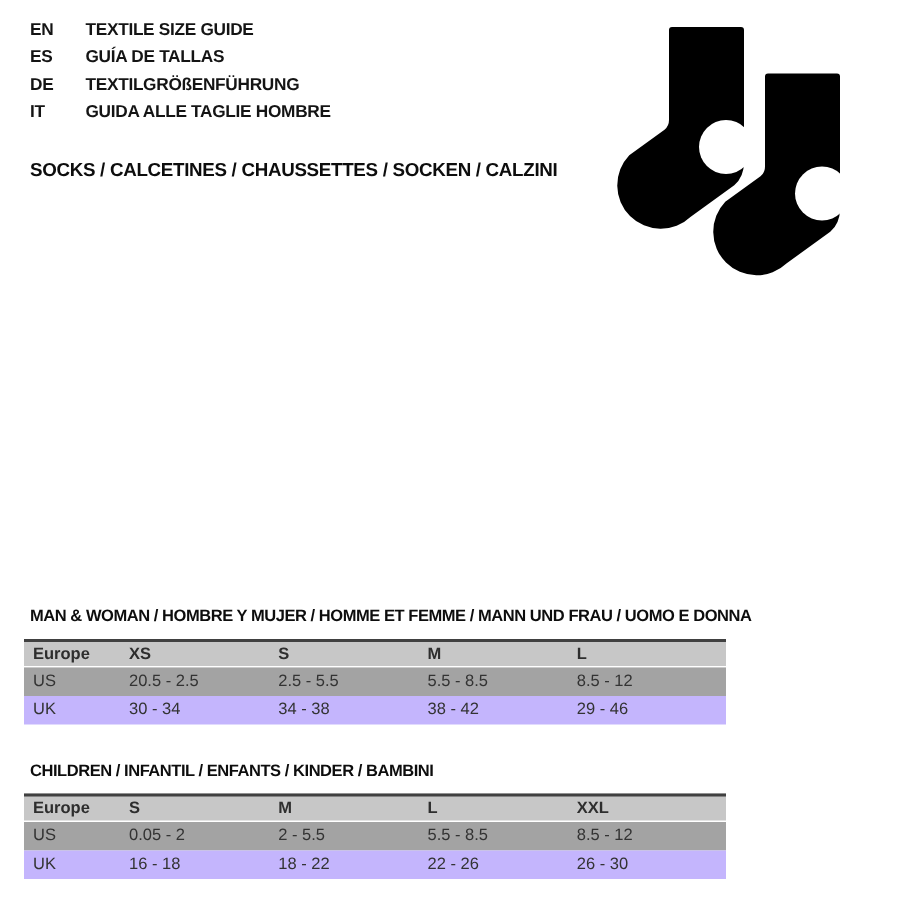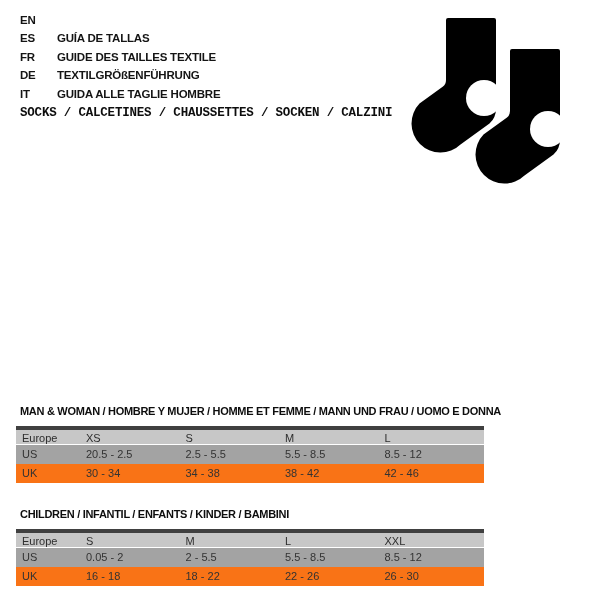--- a/index.html
+++ b/index.html
@@ -30,21 +30,20 @@
 
   
   .category-heading {
     position: absolute;
     left: 20px; top: 106px;
     font-size: 12.5px;
     font-weight: bold;
     letter-spacing: -0.2px;
     color: #0d0d0d;
     white-space: nowrap;
-    font-family: Liberation Mono, monospace;
   }
 
   
   .socks-icon {
     position: absolute;
     left: 398px; top: 8px;
     width: 170px; height: 180px;
   }
 
   
@@ -72,50 +71,48 @@
     width: 100%;
     height: 19px;
     line-height: 19px;
     font-size: 11px;
     color: #333333;
   }
   .trow.thead {
     height: 19px;
     line-height: 17px;
     background: #c7c7c7;
-    border-top: 4px solid #404040;
+    border-top: 2px solid #404040;
     border-bottom: 1px solid #ffffff;
     color: #2e2e2e;
+    font-weight: bold;
   }
   .trow.r-white { background: #a3a3a3; }
-  .trow.r-gray  { background: #f97316; }
+  .trow.r-gray  { background: #c4b5fd; }
   .cell {
     flex: 1;
     white-space: nowrap;
   }
   .cell.c0 {
     flex: 0 0 70px;
     text-align: left;
     padding-left: 6px;
   }
 </style>
 </head>
 <body>
 
 <div class="lang-list">
   <div class="lang-row">
     <span class="lang-code">EN</span>
+    <span class="lang-label">TEXTILE SIZE GUIDE</span>
   </div>
   <div class="lang-row">
     <span class="lang-code">ES</span>
     <span class="lang-label">GUÍA DE TALLAS</span>
-  </div>
-  <div class="lang-row">
-    <span class="lang-code">FR</span>
-    <span class="lang-label">GUIDE DES TAILLES TEXTILE</span>
   </div>
   <div class="lang-row">
     <span class="lang-code">DE</span>
     <span class="lang-label">TEXTILGRÖßENFÜHRUNG</span>
   </div>
   <div class="lang-row">
     <span class="lang-code">IT</span>
     <span class="lang-label">GUIDA ALLE TAGLIE HOMBRE</span>
   </div>
 </div>
@@ -147,21 +144,21 @@
     <div class="cell">20.5 - 2.5</div>
     <div class="cell">2.5 - 5.5</div>
     <div class="cell">5.5 - 8.5</div>
     <div class="cell">8.5 - 12</div>
   </div>
   <div class="trow r-gray">
     <div class="cell c0">UK</div>
     <div class="cell">30 - 34</div>
     <div class="cell">34 - 38</div>
     <div class="cell">38 - 42</div>
-    <div class="cell">42 - 46</div>
+    <div class="cell">29 - 46</div>
   </div>
 </div>
 
 <div class="size-table children">
   <div class="table-title">CHILDREN / INFANTIL / ENFANTS / KINDER / BAMBINI</div>
   <div class="trow thead">
     <div class="cell c0">Europe</div>
     <div class="cell">S</div>
     <div class="cell">M</div>
     <div class="cell">L</div>

